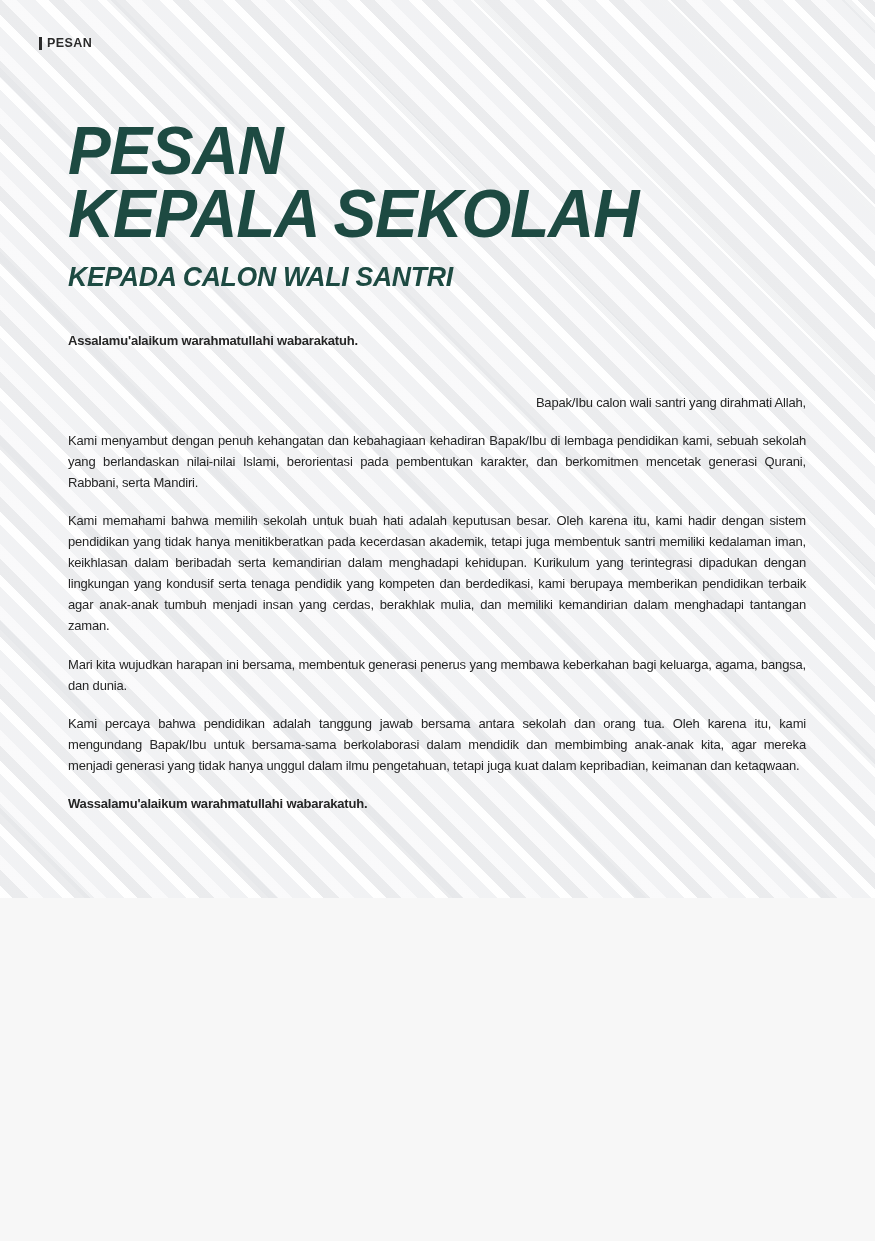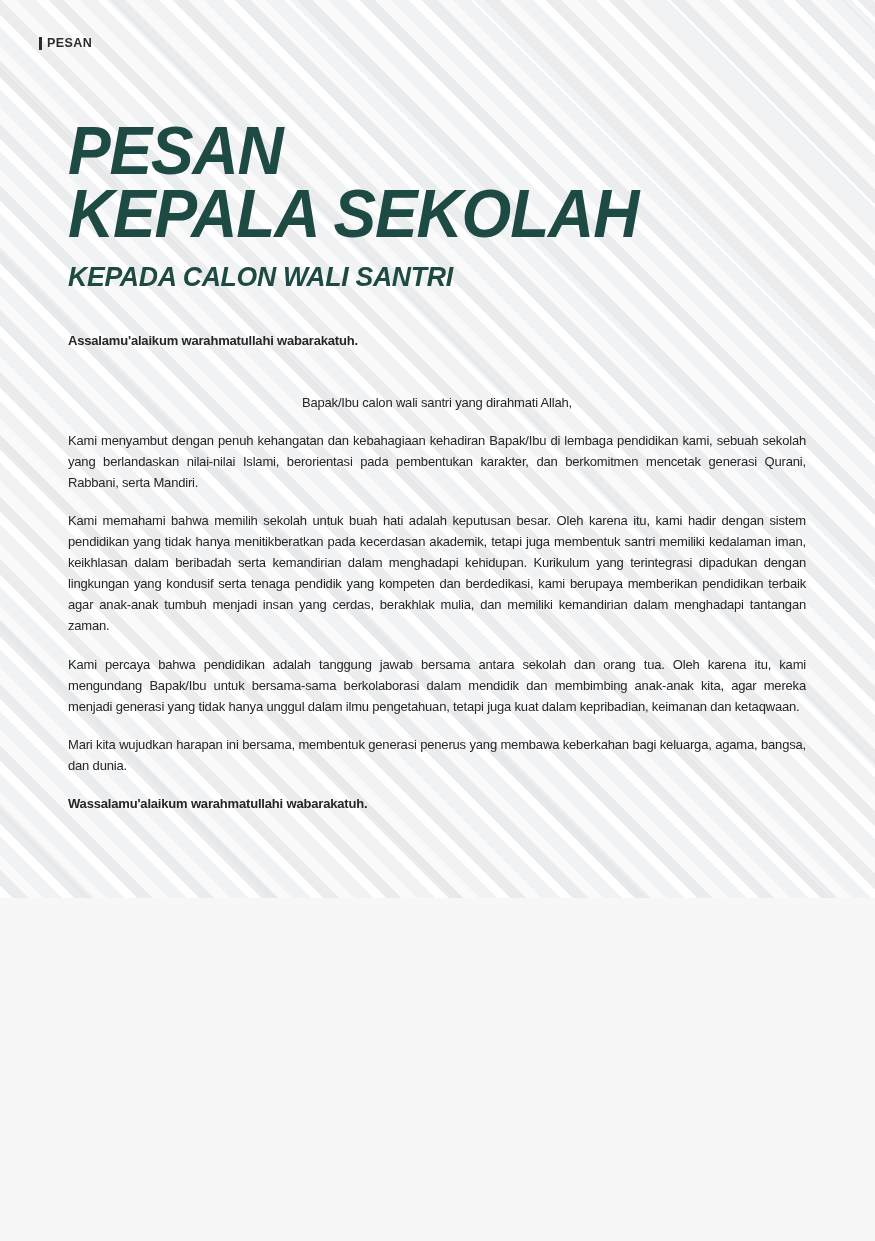--- a/index.html
+++ b/index.html
@@ -124,21 +124,21 @@
     color: #262626;
     text-align: justify;
     margin: 0 0 17px 0;
     letter-spacing: -0.18px;
   }
   .para.bold {
     font-weight: bold;
     text-align: left;
   }
   .para.plain {
-    text-align: center;
+    text-align: right;
     margin-top: 41px;
   }
   .para.last {
     margin-bottom: 14px;
   }
 
   
   .sign {
     position: absolute;
     top: 1022px;
@@ -171,22 +171,22 @@
       <div class="title-line">PESAN</div>
       <div class="title-line">KEPALA SEKOLAH</div>
       <div class="title-sub">KEPADA CALON WALI SANTRI</div>
     </div>
 
     <div class="body">
       <p class="para bold">Assalamu'alaikum warahmatullahi wabarakatuh.</p>
       <p class="para plain">Bapak/Ibu calon wali santri yang dirahmati Allah,</p>
       <p class="para">Kami menyambut dengan penuh kehangatan dan kebahagiaan kehadiran Bapak/Ibu di lembaga pendidikan kami, sebuah sekolah yang berlandaskan nilai-nilai Islami, berorientasi pada pembentukan karakter, dan berkomitmen mencetak generasi Qurani, Rabbani, serta Mandiri.</p>
       <p class="para">Kami memahami bahwa memilih sekolah untuk buah hati adalah keputusan besar. Oleh karena itu, kami hadir dengan sistem pendidikan yang tidak hanya menitikberatkan pada kecerdasan akademik, tetapi juga membentuk santri memiliki kedalaman iman, keikhlasan dalam beribadah serta kemandirian dalam menghadapi kehidupan. Kurikulum yang terintegrasi dipadukan dengan lingkungan yang kondusif serta tenaga pendidik yang kompeten dan berdedikasi, kami berupaya memberikan pendidikan terbaik agar anak-anak tumbuh menjadi insan yang cerdas, berakhlak mulia, dan memiliki kemandirian dalam menghadapi tantangan zaman.</p>
+      <p class="para">Mari kita wujudkan harapan ini bersama, membentuk generasi penerus yang membawa keberkahan bagi keluarga, agama, bangsa, dan dunia.</p>
       <p class="para">Kami percaya bahwa pendidikan adalah tanggung jawab bersama antara sekolah dan orang tua. Oleh karena itu, kami mengundang Bapak/Ibu untuk bersama-sama berkolaborasi dalam mendidik dan membimbing anak-anak kita, agar mereka menjadi generasi yang tidak hanya unggul dalam ilmu pengetahuan, tetapi juga kuat dalam kepribadian, keimanan dan ketaqwaan.</p>
-      <p class="para">Mari kita wujudkan harapan ini bersama, membentuk generasi penerus yang membawa keberkahan bagi keluarga, agama, bangsa, dan dunia.</p>
       <p class="para bold last">Wassalamu'alaikum warahmatullahi wabarakatuh.</p>
     </div>
 
     <div class="sign">
       <div class="sign-line">Hormat kami,</div>
       <div class="sign-line name">Abdul Qurani Lc.</div>
       <div class="sign-line">Kepala Sekolah</div>
     </div>
 
   </div>

